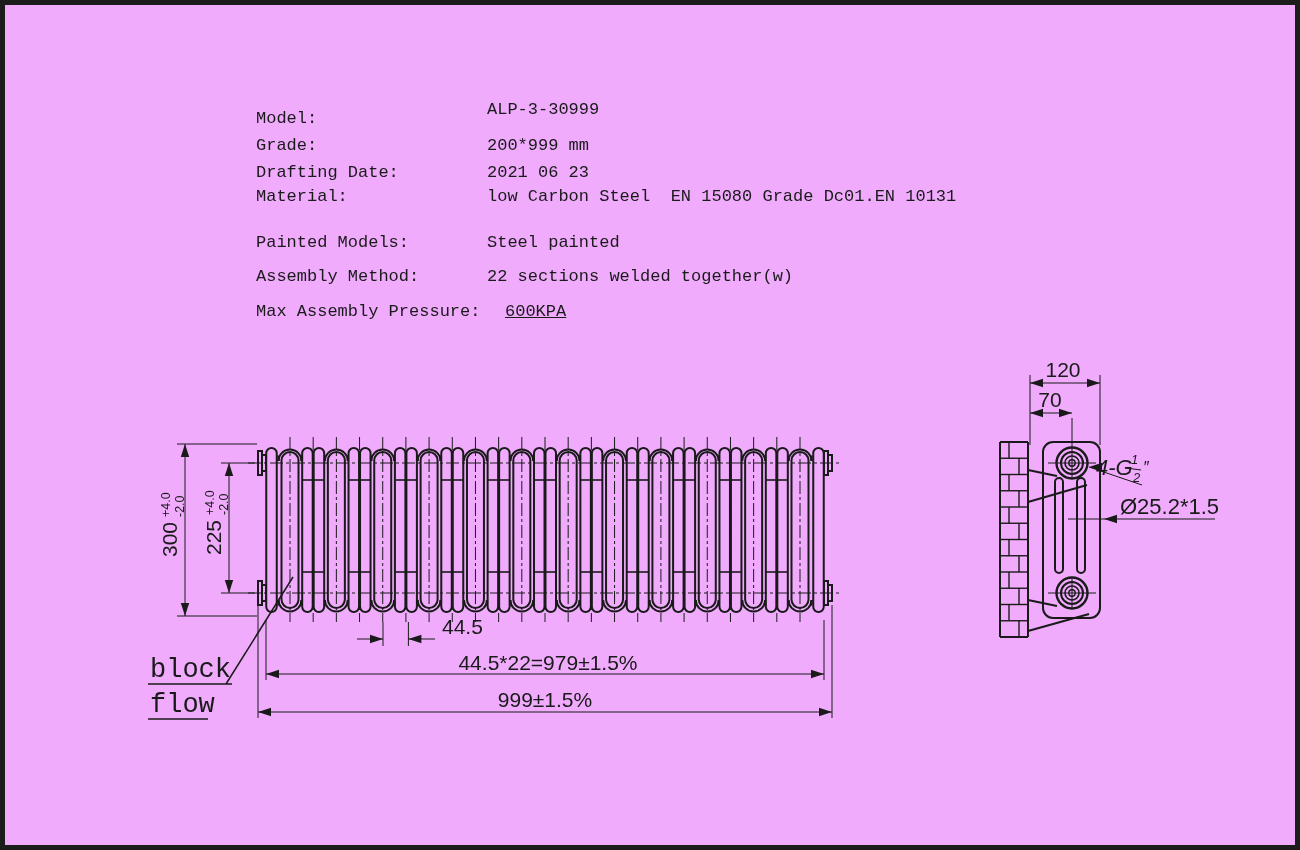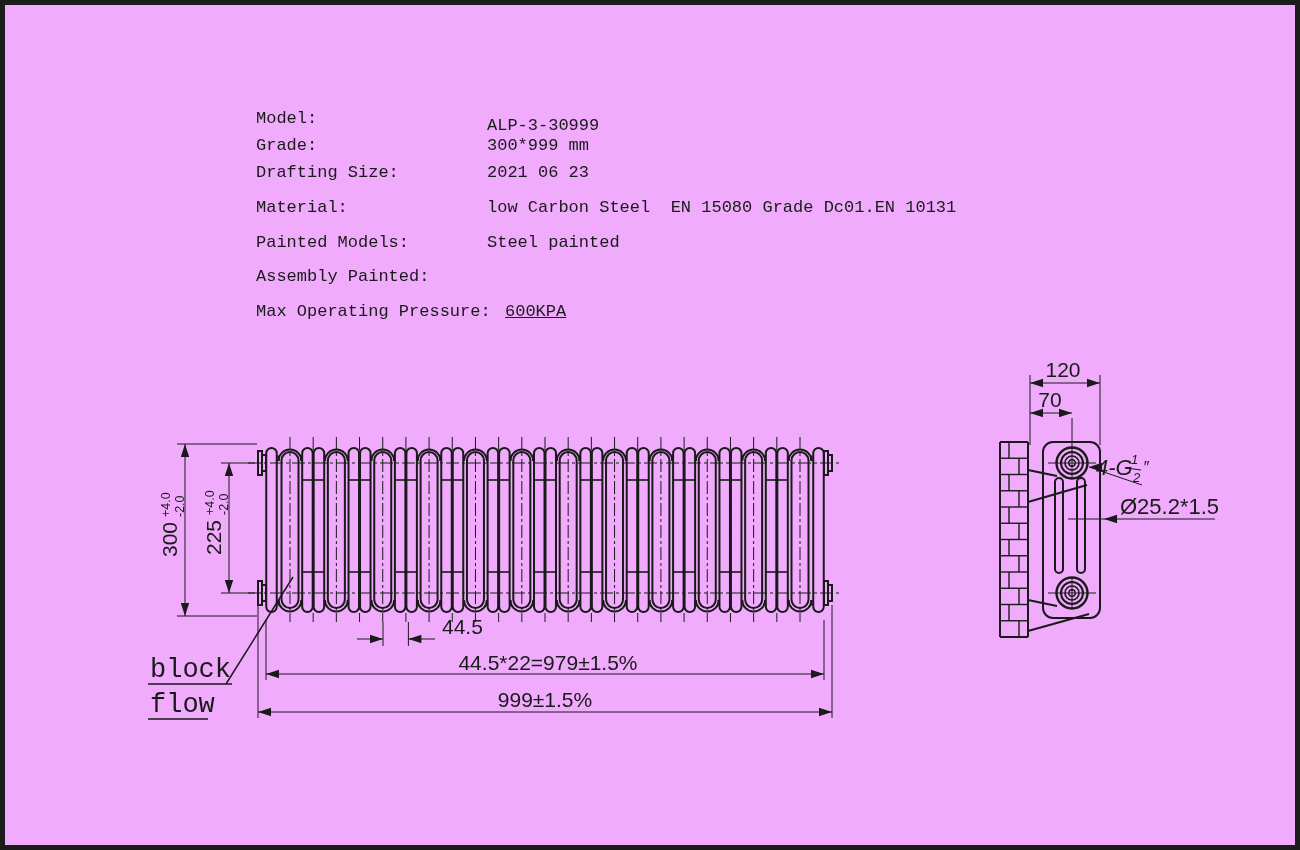--- a/index.html
+++ b/index.html
@@ -5,56 +5,57 @@
   html,body{margin:0;padding:0;background:#888;}
   .sheet{
     position:relative;width:1300px;height:850px;background:#f0abfc;
     box-sizing:border-box;border:5px solid #1c1c1c;overflow:hidden;
     font-family:"Liberation Mono", monospace;color:#1a1a1a;
   }
   .spec{position:absolute;left:0;top:0;width:100%;}
   .spec-row{position:absolute;left:0;width:100%;height:22px;}
   .spec-label{position:absolute;left:251px;font-size:17px;letter-spacing:0px;white-space:pre;}
   .spec-value{position:absolute;left:482px;font-size:17px;white-space:pre;}
-  .spec-value.raised{top:-9px;margin-top:16px;}
+  .spec-value.raised{top:-9px;}
   .spec-row.inline .spec-value{left:500px;text-decoration:underline;}
   svg text{fill:#1a1a1a;}
   .drawing{position:absolute;left:0;top:0;}
 </style>
 </head>
 <body>
 
 <div class="sheet">
 
   <div class="spec">
     <div class="spec-row" style="top:104px">
       <span class="spec-label">Model:</span>
       <span class="spec-value raised">ALP-3-30999</span>
     </div>
     <div class="spec-row" style="top:131px">
       <span class="spec-label">Grade:</span>
-      <span class="spec-value">300*999 mm</span>
+      <span class="spec-value">200*999 mm</span>
     </div>
     <div class="spec-row" style="top:158px">
-      <span class="spec-label">Drafting Size:</span>
+      <span class="spec-label">Drafting Date:</span>
       <span class="spec-value">2021 06 23</span>
     </div>
-    <div class="spec-row" style="top:193px">
+    <div class="spec-row" style="top:182px">
       <span class="spec-label">Material:</span>
       <span class="spec-value">low Carbon Steel  EN 15080 Grade Dc01.EN 10131</span>
     </div>
     <div class="spec-row" style="top:228px">
       <span class="spec-label">Painted Models:</span>
       <span class="spec-value">Steel painted</span>
     </div>
     <div class="spec-row" style="top:262px">
-      <span class="spec-label">Assembly Painted:</span>
+      <span class="spec-label">Assembly Method:</span>
+      <span class="spec-value">22 sections welded together(w)</span>
     </div>
     <div class="spec-row inline" style="top:297px">
-      <span class="spec-label">Max Operating Pressure:</span>
+      <span class="spec-label">Max Assembly Pressure:</span>
       <span class="spec-value">600KPA</span>
     </div>
   </div>
 
   <svg class="drawing" id="cad" width="1290" height="840" viewBox="0 0 1290 840">
       <line x1="243" y1="458" x2="837" y2="458" stroke="#1a1a1a" stroke-width="1" stroke-dasharray="13 3 3 3"></line>
       <line x1="243" y1="588" x2="837" y2="588" stroke="#1a1a1a" stroke-width="1" stroke-dasharray="13 3 3 3"></line>
       <path d="M 273.5 456 A 11.5 11.5 0 0 1 296.5 456" fill="none" stroke="#1a1a1a" stroke-width="2"></path>
       <line x1="273.5" y1="450.5" x2="273.5" y2="456" stroke="#1a1a1a" stroke-width="2"></line>
       <line x1="296.5" y1="450.5" x2="296.5" y2="456" stroke="#1a1a1a" stroke-width="2"></line>

